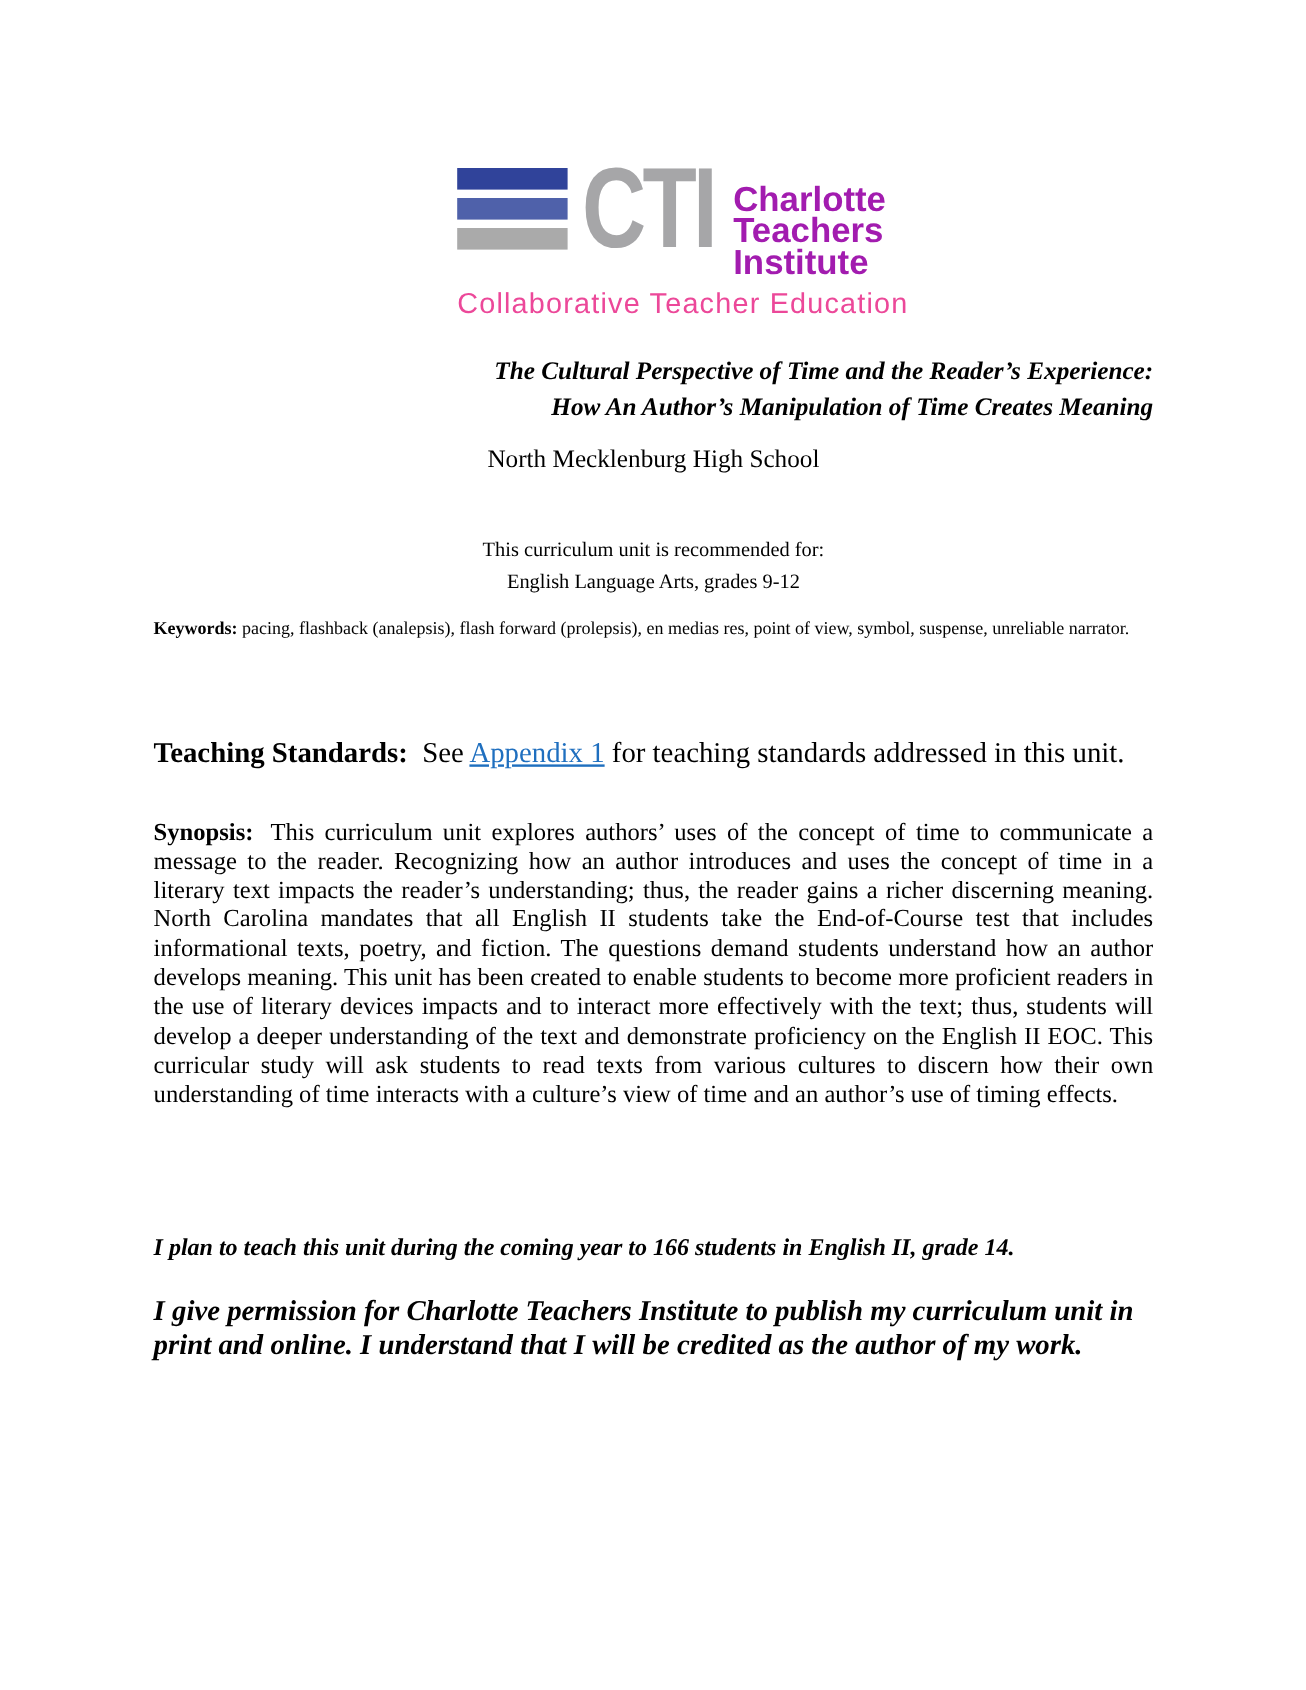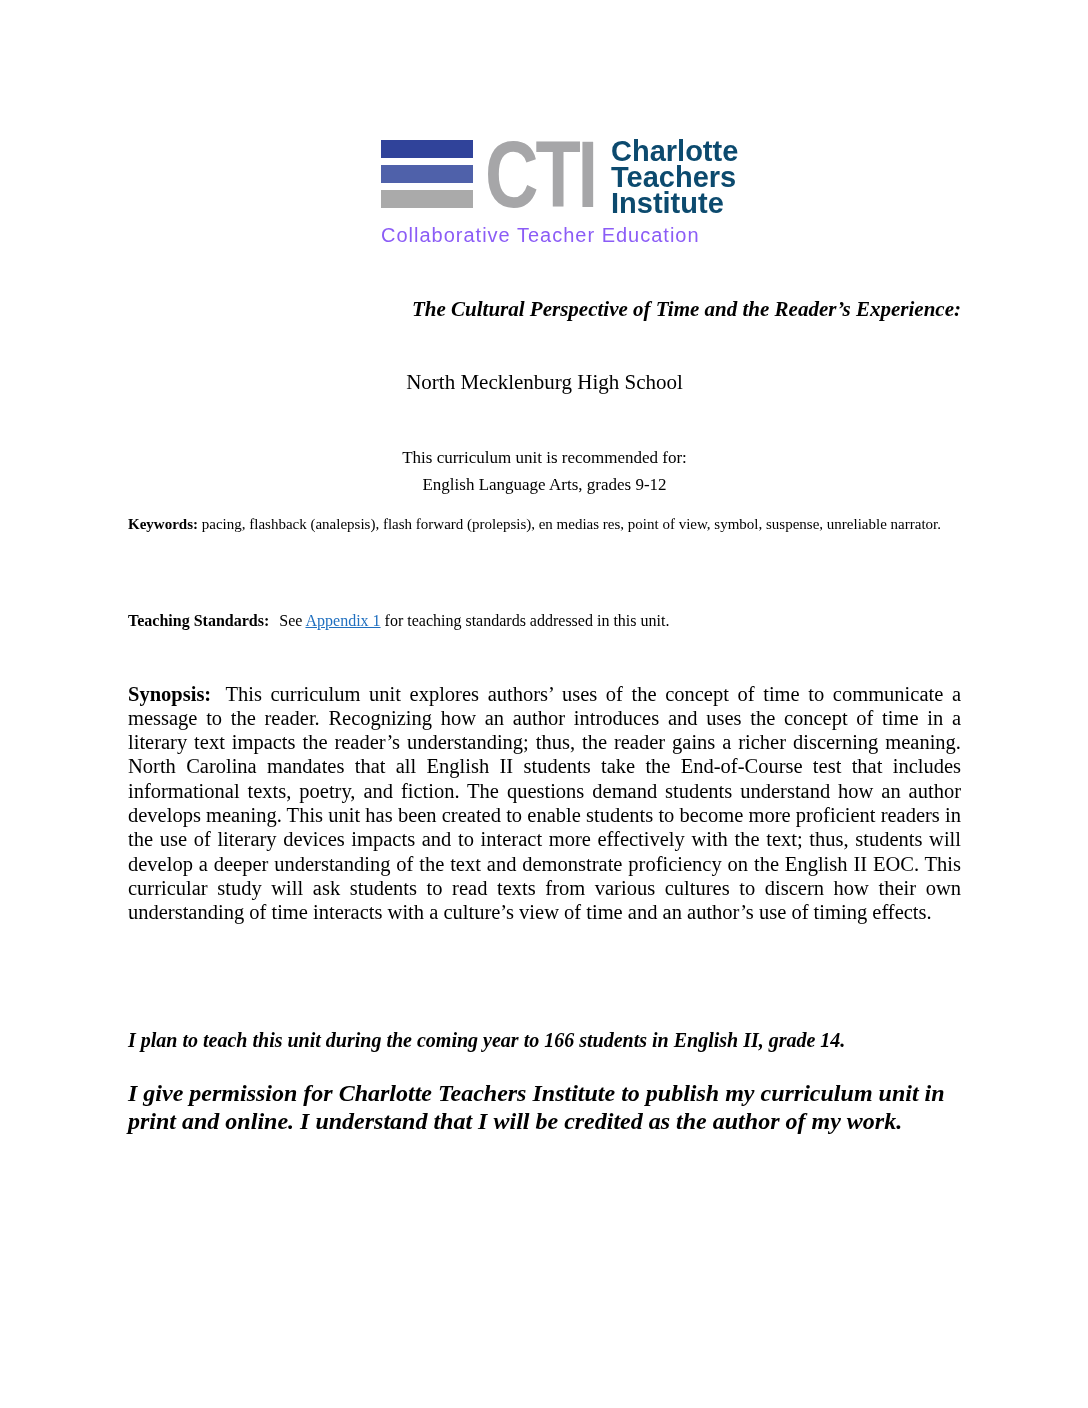--- a/index.html
+++ b/index.html
@@ -22,35 +22,35 @@
   .bar3 { background:#aaaaaa; }
   .cti {
     width:120px; margin-left:12px; margin-top:-2px;
     font-family:"Liberation Sans", sans-serif; font-weight:bold;
     font-size:95px; line-height:76px; color:#a6a6a8;
     letter-spacing:-4px; white-space:nowrap;
   }
   .cti-inner { display:inline-block; transform:scaleX(0.78); transform-origin:0 0; }
   .org {
     font-family:"Liberation Sans", sans-serif; font-weight:bold;
-    font-size:29px; line-height:26px; color:#0c4a6e; margin-left:6px; margin-top:0;
+    font-size:29px; line-height:26px; color:#a21caf; margin-left:6px; margin-top:16px;
   }
   .tagline {
     font-family:"Liberation Sans", sans-serif;
-    font-size:20px; color:#8b5cf6; margin-top:8px;
+    font-size:24px; color:#ec4899; margin-top:8px;
     letter-spacing:1px; white-space:nowrap;
   }
 
   
   .block { position:absolute; left:128px; width:833px; }
   .title  { top:294px; text-align:right; font-weight:bold; font-style:italic; font-size:21px; line-height:30px; }
   .byline { top:369px; text-align:center; font-size:21px; line-height:26px; }
   .recommend { top:444px; text-align:center; font-size:17px; line-height:27px; }
   .keywords { top:497px; text-align:justify; font-size:15px; line-height:25px; }
-  .standards { top:592px; font-size:16px; line-height:25px; }
+  .standards { top:592px; font-size:24px; line-height:25px; }
   .synopsis { top:661px; text-align:justify; font-size:20.5px; line-height:24.3px; }
   .stmt1 { top:1007px; font-weight:bold; font-style:italic; font-size:20px; line-height:26px; }
   .stmt2 { top:1056px; font-weight:bold; font-style:italic; font-size:24px; line-height:27.5px; }
   .lbl { font-weight:bold; }
   .lbl-wide { font-weight:bold; margin-right:6px; }
   .applink { color:#1f6fbf; text-decoration:underline; cursor:pointer; }
 </style>
 </head>
 <body>
 
@@ -68,20 +68,21 @@
         <div>Charlotte</div>
         <div>Teachers</div>
         <div>Institute</div>
       </div>
     </div>
     <div class="tagline">Collaborative Teacher Education</div>
   </div>
 
   <div class="block title">
     <div>The Cultural Perspective of Time and the Reader’s Experience:</div>
+    <div>How An Author’s Manipulation of Time Creates Meaning</div>
   </div>
 
   <div class="block byline">
     <div>North Mecklenburg High School</div>
   </div>
 
   <div class="block recommend">
     <div>This curriculum unit is recommended for:</div>
     <div>English Language Arts, grades 9-12</div>
   </div>

